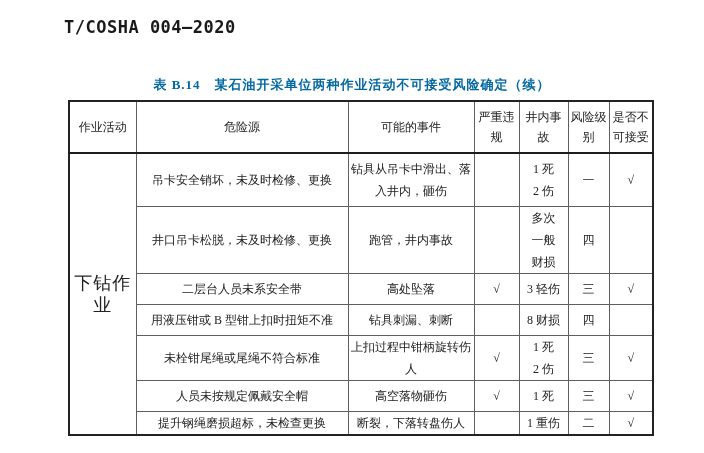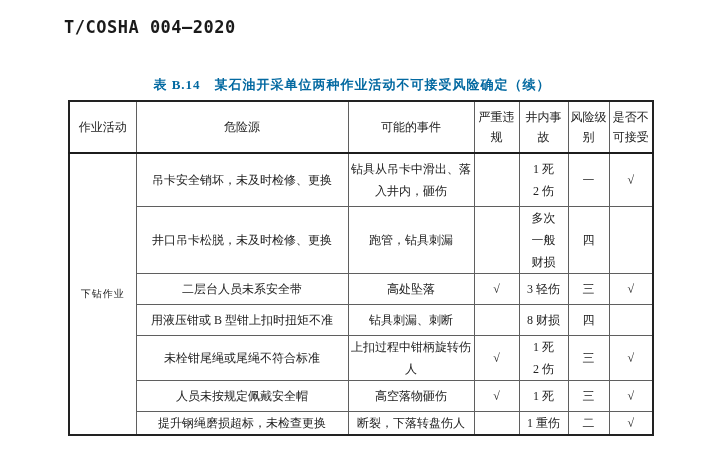--- a/index.html
+++ b/index.html
@@ -84,21 +84,21 @@
     line-height: 24px;
   }
   .pre-line { white-space: pre-line; }
   .cases-tight { line-height: 19px; }
   .rh-53 { height: 53px; }
   .rh-58 { height: 58px; }
   .rh-31 { height: 31px; }
   .rh-42 { height: 42px; }
   .rh-32 { height: 24px; }
   .activity-cell {
-    font-size: 10px;
+    font-size: 18px;
     letter-spacing: 1px;
   }
 </style>
 </head>
 <body>
 
 <div class="doc-code">T/COSHA 004—2020</div>
 
 <div class="table-title">表 B.14　某石油开采单位两种作业活动不可接受风险确定（续）</div>
 
@@ -130,21 +130,21 @@
         <td class="cell-left">吊卡安全销坏，未及时检修、更换</td>
         <td class="cell-event">钻具从吊卡中滑出、落入井内，砸伤</td>
         <td></td>
         <td class="pre-line">1 死
 2 伤</td>
         <td>一</td>
         <td>√</td>
       </tr>
       <tr class="rh-58">
         <td class="cell-left">井口吊卡松脱，未及时检修、更换</td>
-        <td class="cell-event">跑管，钻具刺漏</td>
+        <td class="cell-event">跑管，井内事故</td>
         <td></td>
         <td class="pre-line cases-tight">多次
 一般
 财损</td>
         <td>四</td>
         <td></td>
       </tr>
       <tr class="rh-31">
         <td class="cell-left">二层台人员未系安全带</td>
         <td class="cell-event">高处坠落</td>

